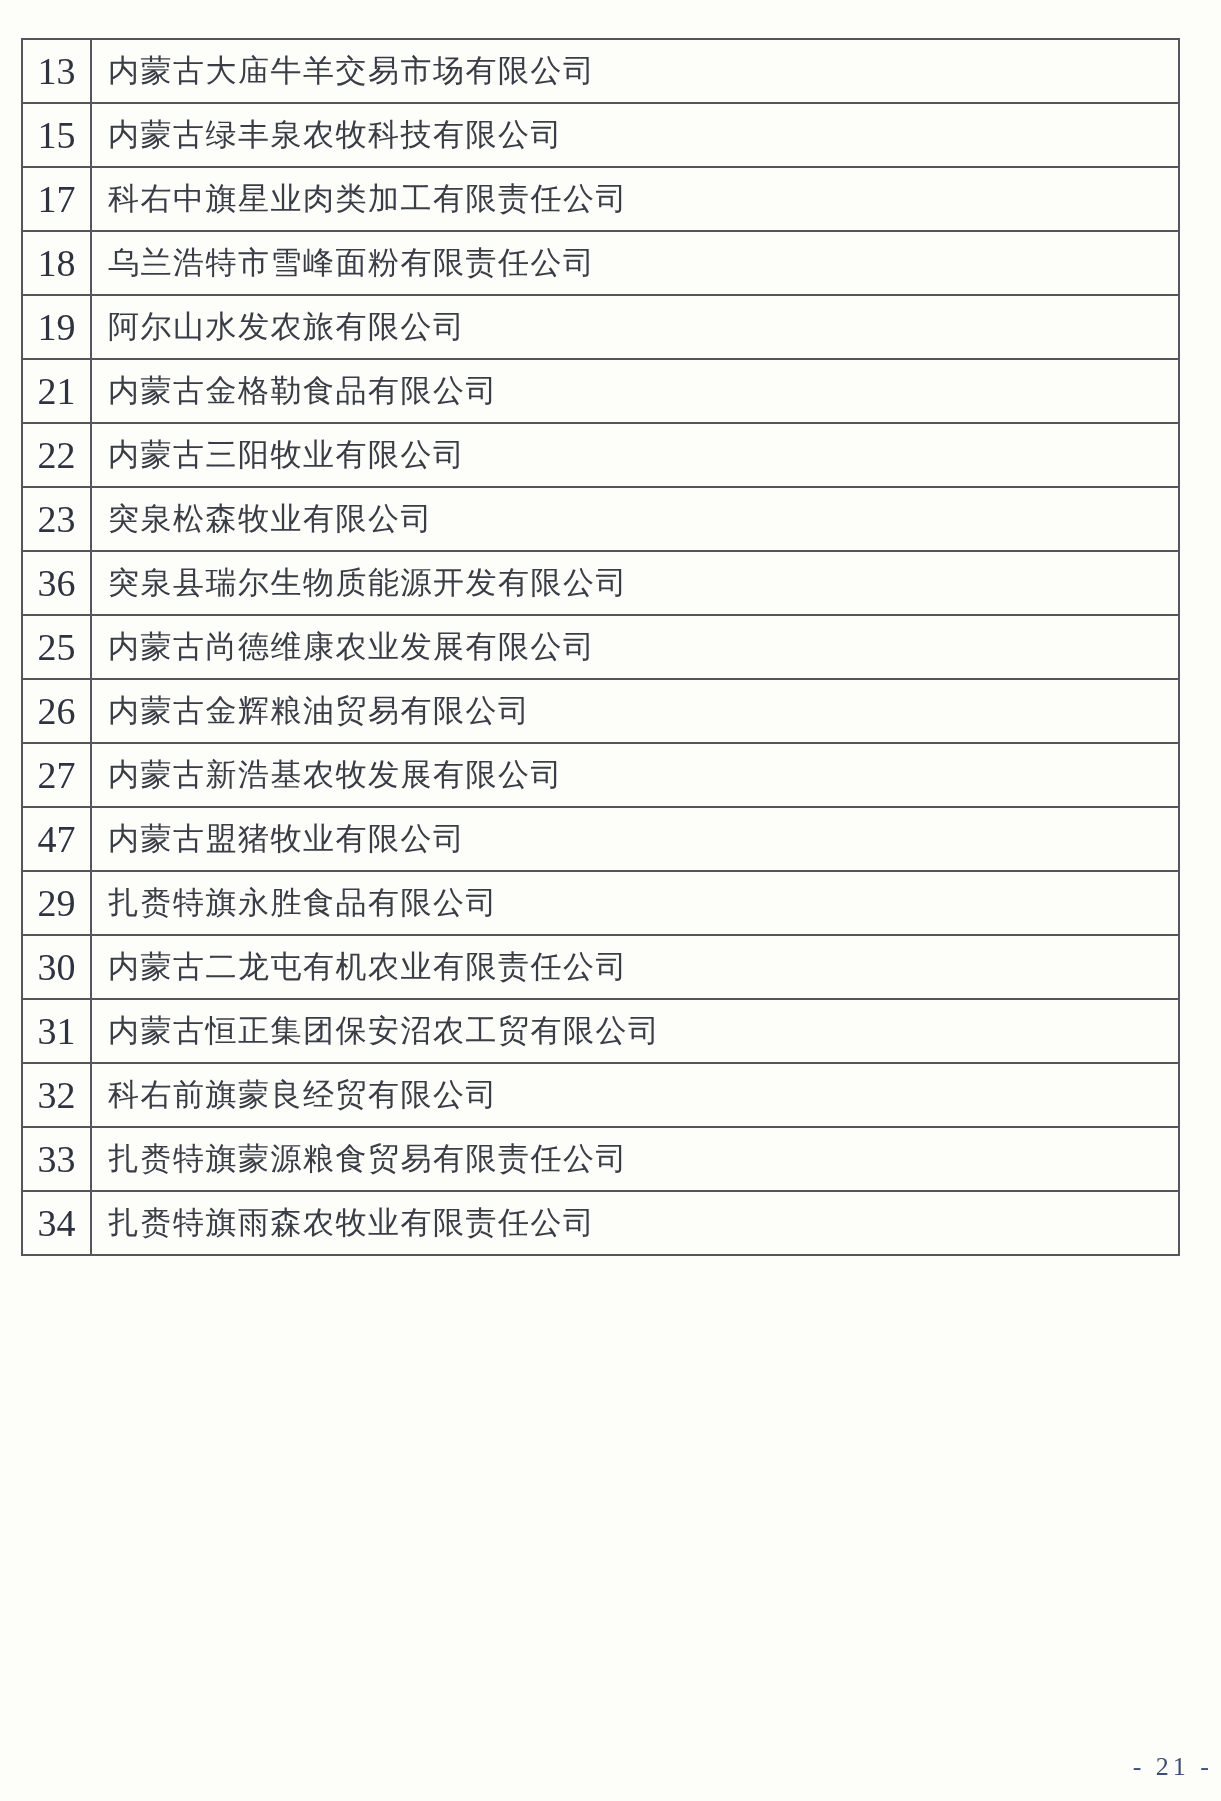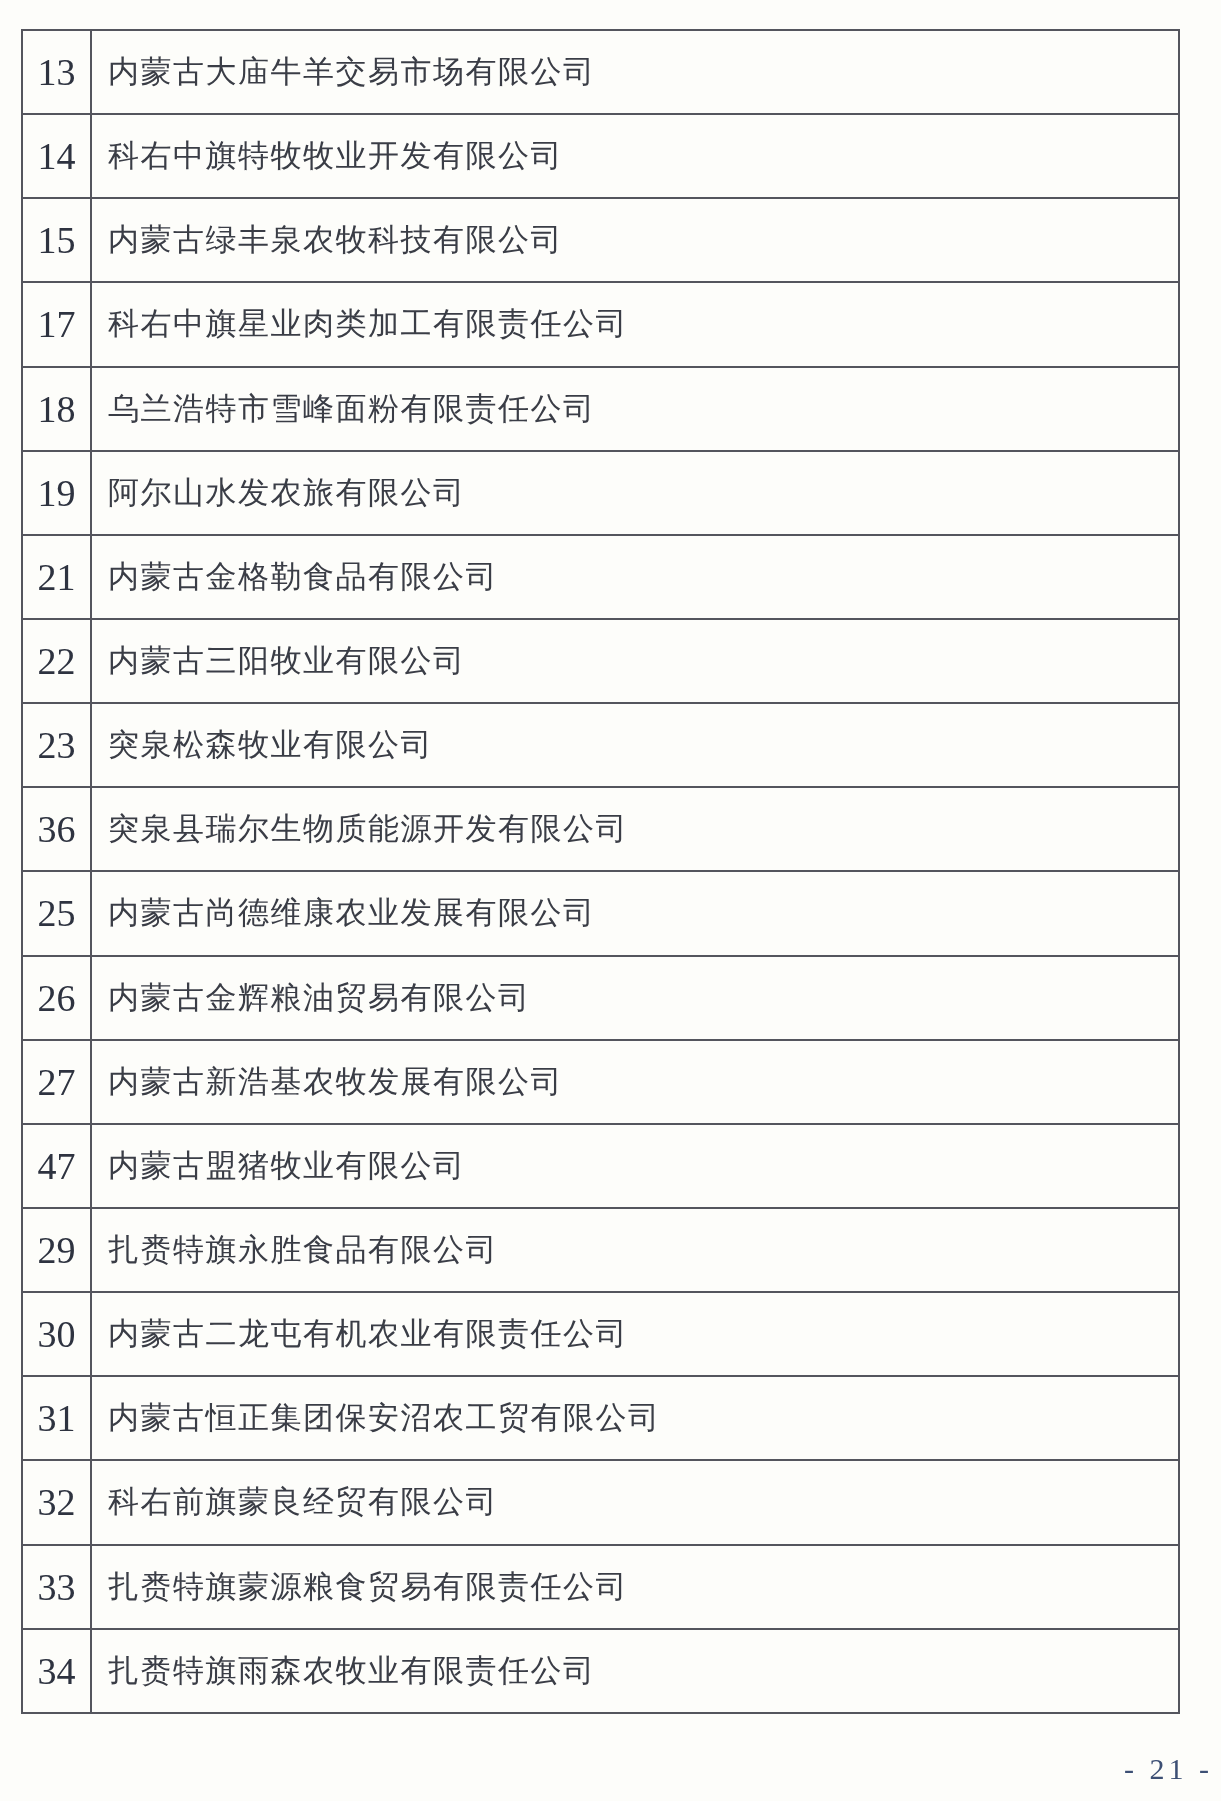--- a/index.html
+++ b/index.html
@@ -15,23 +15,23 @@
     position:relative;
     width:1221px;
     height:1801px;
     background:var(--paper);
     overflow:hidden;
     font-family:"Liberation Serif","DejaVu Serif",serif;
   }
   table.company-table{
     position:absolute;
     left:21px;
-    top:29px;
+    top:38px;
     width:1159px;
-    height:1685px;
+    height:1218px;
     border-collapse:collapse;
     table-layout:fixed;
   }
   table.company-table td{
     border:2px solid var(--border);
     vertical-align:middle;
   }
   td.num{
     width:69px;
     text-align:center;
@@ -43,42 +43,38 @@
     font-size:31px;
     letter-spacing:1.5px;
     color:var(--ink);
     white-space:nowrap;
     overflow:hidden;
   }
   .page-number{
     position:absolute;
     top:1752px;
     right:8px;
-    font-size:30px;
+    font-size:26px;
     letter-spacing:4px;
     color:var(--page-number-ink);
     font-family:"Liberation Serif","DejaVu Serif",serif;
   }
 </style>
 </head>
 <body>
 
 <div class="page">
 
   <table class="company-table">
     <tbody id="rows">
     <tr>
       <td class="num">13</td>
       <td class="name">内蒙古大庙牛羊交易市场有限公司</td>
     </tr>
 
-    <tr>
-      <td class="num">14</td>
-      <td class="name">科右中旗特牧牧业开发有限公司</td>
-    </tr>
 
     <tr>
       <td class="num">15</td>
       <td class="name">内蒙古绿丰泉农牧科技有限公司</td>
     </tr>
 
 
     <tr>
       <td class="num">17</td>
       <td class="name">科右中旗星业肉类加工有限责任公司</td>

